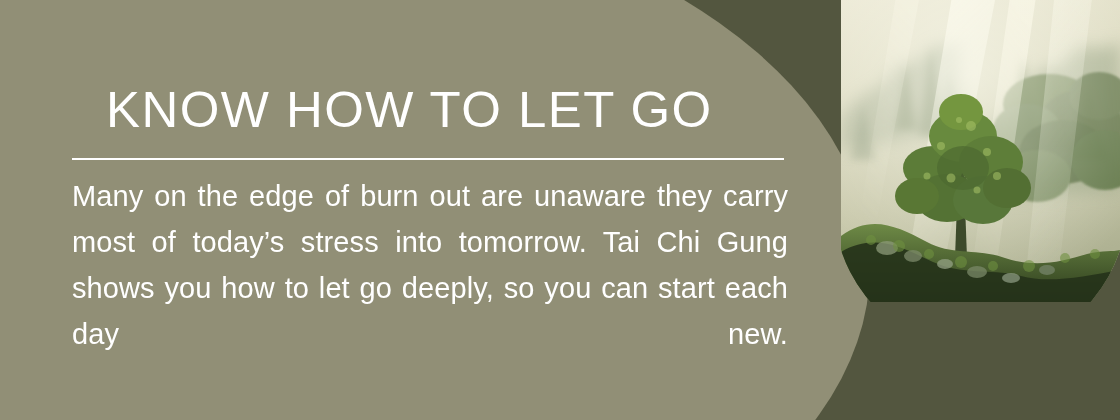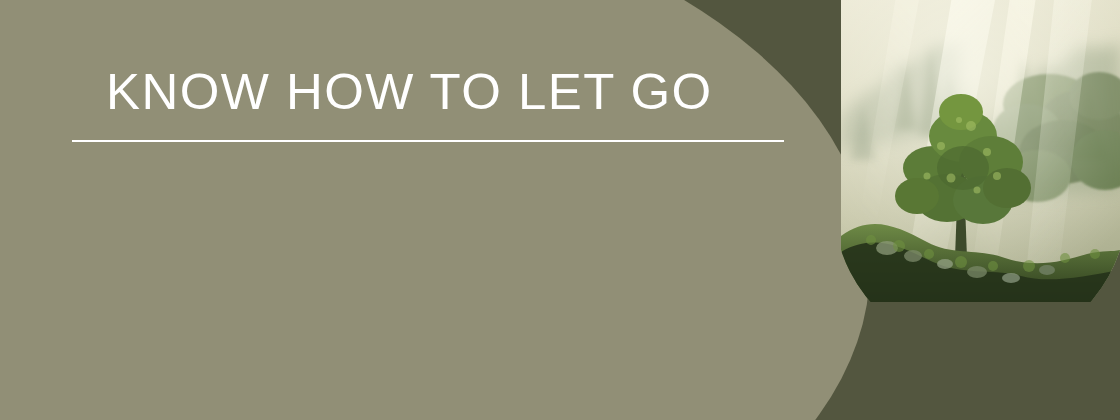--- a/index.html
+++ b/index.html
@@ -34,21 +34,21 @@
   .photo-clip{
     position:absolute;inset:0;
     -webkit-clip-path:path("M 0,0 L 279,0 L 279,302 L 279,250 A 141 141 0 0 1 0,160 L 0,0 Z");
             clip-path:path("M 0,0 L 279,0 L 279,302 L 279,250 A 141 141 0 0 1 0,160 L 0,0 Z");
   }
   .photo-clip svg{display:block;width:279px;height:302px;}
 
   
   .content{
     position:absolute;
-    left:72px; top:66px;
+    left:72px; top:84px;
     width:716px;
   }
   .headline{
     color:#FFFFFF;
     font-size:50px;
     line-height:1.05;
     letter-spacing:1.4px;
     font-weight:300;
     font-stretch:semi-expanded;
     margin:0 0 0 34px;
@@ -203,15 +203,16 @@
           <circle cx="224" cy="258" r="5"></circle>
             <circle cx="254" cy="254" r="5"></circle>
         </g>
       </svg>
     </div>
   </div>
 
   <div class="content">
     <h1 class="headline">KNOW HOW TO LET GO</h1>
     <div class="rule"></div>
+    <p class="body-copy">Many on the edge of burn out are unaware they carry most of today’s stress into tomorrow.  Tai Chi Gung shows you how to let go deeply, so you can start each day new.</p>
   </div>
 
 </div>
 
 </body></html>

